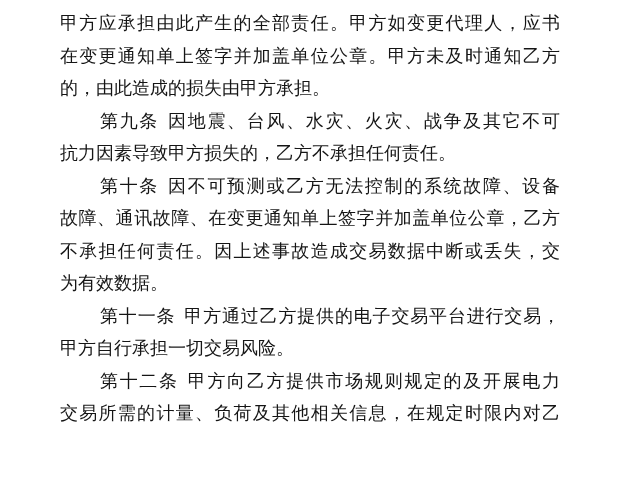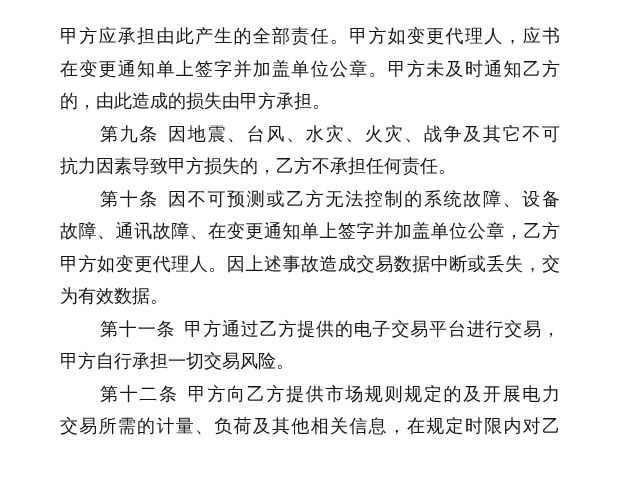--- a/index.html
+++ b/index.html
@@ -11,21 +11,21 @@
     width: 619px;
     height: 491px;
     position: relative;
     overflow: hidden;
     font-family: "DejaVu Serif", "Liberation Serif", serif;
     color: #151515;
   }
   .doc-page {
     position: absolute;
     left: 60px;
-    top: 20px;
+    top: 7px;
     width: 500px;
     font-size: 18px;
     line-height: 32.5px;
   }
   .para {
     margin: 0;
     padding: 0;
   }
   .line {
     height: 32.5px;
@@ -57,21 +57,21 @@
   </div>
 
   <div class="para">
     <div class="line indented"><span class="head">第九条</span><span>因地震、台风、水灾、火灾、战争及其它不可</span></div>
     <div class="line last">抗力因素导致甲方损失的，乙方不承担任何责任。</div>
   </div>
 
   <div class="para">
     <div class="line indented"><span class="head">第十条</span><span>因不可预测或乙方无法控制的系统故障、设备</span></div>
     <div class="line">故障、通讯故障、在变更通知单上签字并加盖单位公章，乙方</div>
-    <div class="line">甲方如变更代理人。因上述事故造成交易数据中断或丢失，交</div>
+    <div class="line">不承担任何责任。因上述事故造成交易数据中断或丢失，交</div>
     <div class="line last">为有效数据。</div>
   </div>
 
   <div class="para">
     <div class="line indented"><span class="head">第十一条</span><span>甲方通过乙方提供的电子交易平台进行交易，</span></div>
     <div class="line last">甲方自行承担一切交易风险。</div>
   </div>
 
   <div class="para">
     <div class="line indented"><span class="head">第十二条</span><span>甲方向乙方提供市场规则规定的及开展电力</span></div>

